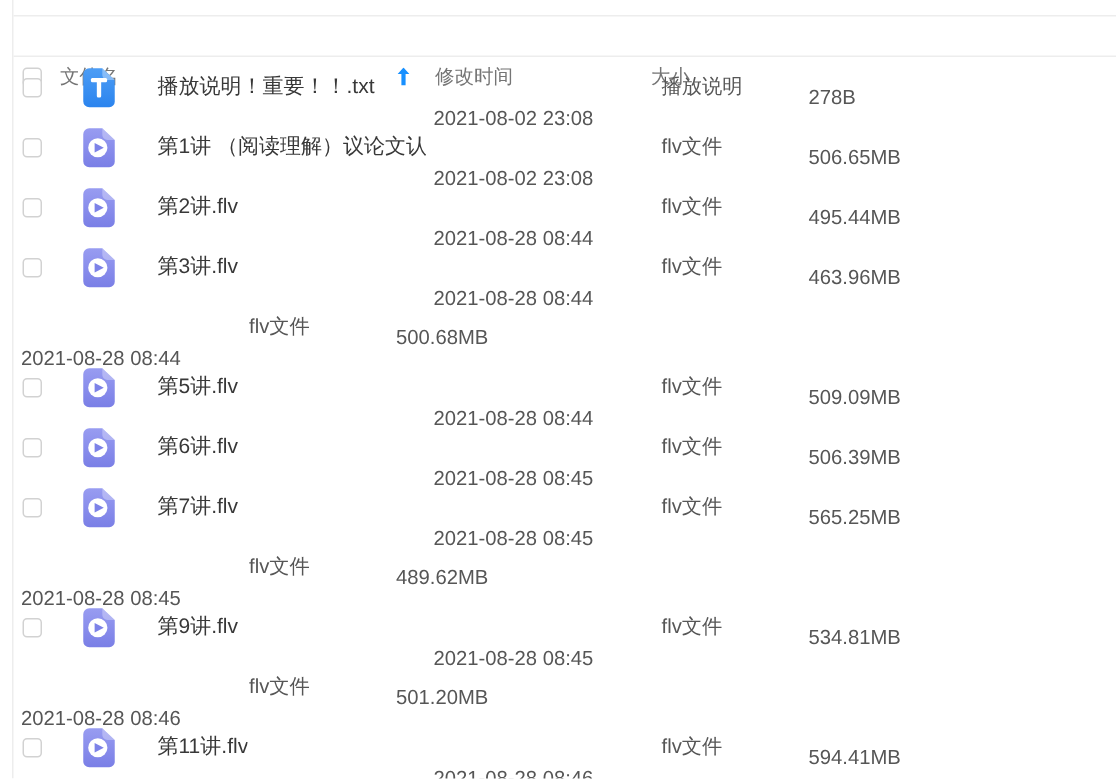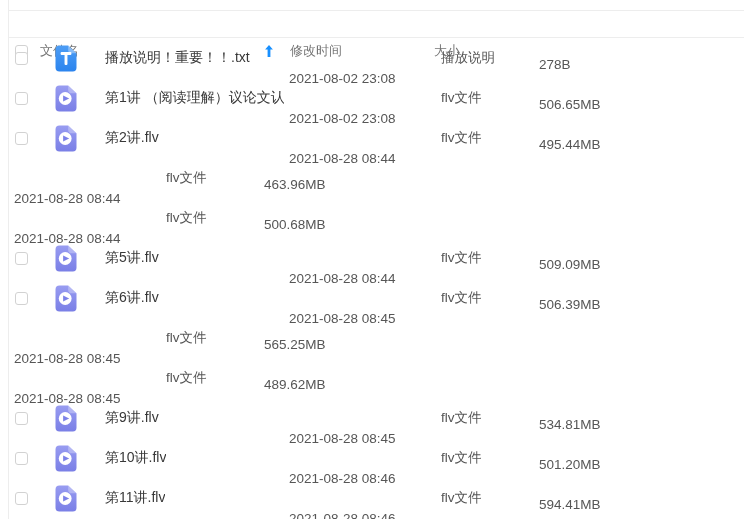--- a/index.html
+++ b/index.html
@@ -123,20 +123,37 @@
         <circle cx="10.2" cy="13.5" r="6.4" fill="#fff"></circle>
         <path d="M8.1 10.4 L14.2 13.5 L8.1 16.6 Z" fill="#7d82e8"></path>
       </svg>
       <span class="fname">第2讲.flv</span>
     </div>
     <div class="cell c-date">2021-08-28 08:44</div>
     <div class="cell c-type">flv文件</div>
     <div class="cell c-size">495.44MB</div>
   </div>
       <div class="row">
+    <div class="cell c-name">
+      <span class="checkbox"></span>
+
+      <svg class="icon icon-video" viewBox="0 0 22 27">
+        <defs>
+              <linearGradient id="gp" x1="0" y1="0" x2="0" y2="1">
+          <stop offset="0" stop-color="#989cf1"></stop>
+                <stop offset="1" stop-color="#7a7fe6"></stop>
+        </linearGradient>
+            </defs>
+        <path d="M4.5 0.5 H13.2 L21.5 8.3 V22.8 A3.7 3.7 0 0 1 17.8 26.5 H4.5 A4 4 0 0 1 0.5 22.5 V4.5 A4 4 0 0 1 4.5 0.5 Z" fill="url(#gp)"></path>
+        <path d="M13.2 0.5 L21.5 8.3 H16.6 A3.4 3.4 0 0 1 13.2 4.9 Z" fill="rgba(255,255,255,0.3)"></path>
+        <circle cx="10.2" cy="13.5" r="6.4" fill="#fff"></circle>
+        <path d="M8.1 10.4 L14.2 13.5 L8.1 16.6 Z" fill="#7d82e8"></path>
+      </svg>
+      <span class="fname">第3讲.flv</span>
+    </div>
     <div class="cell c-date">2021-08-28 08:44</div>
     <div class="cell c-type">flv文件</div>
     <div class="cell c-size">463.96MB</div>
   </div>
       <div class="row">
     <div class="cell c-date">2021-08-28 08:44</div>
     <div class="cell c-type">flv文件</div>
     <div class="cell c-size">500.68MB</div>
   </div>
       <div class="row">
@@ -177,20 +194,37 @@
         <circle cx="10.2" cy="13.5" r="6.4" fill="#fff"></circle>
         <path d="M8.1 10.4 L14.2 13.5 L8.1 16.6 Z" fill="#7d82e8"></path>
       </svg>
       <span class="fname">第6讲.flv</span>
     </div>
     <div class="cell c-date">2021-08-28 08:45</div>
     <div class="cell c-type">flv文件</div>
     <div class="cell c-size">506.39MB</div>
   </div>
       <div class="row">
+    <div class="cell c-name">
+      <span class="checkbox"></span>
+
+      <svg class="icon icon-video" viewBox="0 0 22 27">
+        <defs>
+              <linearGradient id="gp" x1="0" y1="0" x2="0" y2="1">
+          <stop offset="0" stop-color="#989cf1"></stop>
+                <stop offset="1" stop-color="#7a7fe6"></stop>
+        </linearGradient>
+            </defs>
+        <path d="M4.5 0.5 H13.2 L21.5 8.3 V22.8 A3.7 3.7 0 0 1 17.8 26.5 H4.5 A4 4 0 0 1 0.5 22.5 V4.5 A4 4 0 0 1 4.5 0.5 Z" fill="url(#gp)"></path>
+        <path d="M13.2 0.5 L21.5 8.3 H16.6 A3.4 3.4 0 0 1 13.2 4.9 Z" fill="rgba(255,255,255,0.3)"></path>
+        <circle cx="10.2" cy="13.5" r="6.4" fill="#fff"></circle>
+        <path d="M8.1 10.4 L14.2 13.5 L8.1 16.6 Z" fill="#7d82e8"></path>
+      </svg>
+      <span class="fname">第7讲.flv</span>
+    </div>
     <div class="cell c-date">2021-08-28 08:45</div>
     <div class="cell c-type">flv文件</div>
     <div class="cell c-size">565.25MB</div>
   </div>
       <div class="row">
     <div class="cell c-date">2021-08-28 08:45</div>
     <div class="cell c-type">flv文件</div>
     <div class="cell c-size">489.62MB</div>
   </div>
       <div class="row">
@@ -209,37 +243,20 @@
         <circle cx="10.2" cy="13.5" r="6.4" fill="#fff"></circle>
         <path d="M8.1 10.4 L14.2 13.5 L8.1 16.6 Z" fill="#7d82e8"></path>
       </svg>
       <span class="fname">第9讲.flv</span>
     </div>
     <div class="cell c-date">2021-08-28 08:45</div>
     <div class="cell c-type">flv文件</div>
     <div class="cell c-size">534.81MB</div>
   </div>
       <div class="row">
-    <div class="cell c-name">
-      <span class="checkbox"></span>
-
-      <svg class="icon icon-video" viewBox="0 0 22 27">
-        <defs>
-              <linearGradient id="gp" x1="0" y1="0" x2="0" y2="1">
-          <stop offset="0" stop-color="#989cf1"></stop>
-                <stop offset="1" stop-color="#7a7fe6"></stop>
-        </linearGradient>
-            </defs>
-        <path d="M4.5 0.5 H13.2 L21.5 8.3 V22.8 A3.7 3.7 0 0 1 17.8 26.5 H4.5 A4 4 0 0 1 0.5 22.5 V4.5 A4 4 0 0 1 4.5 0.5 Z" fill="url(#gp)"></path>
-        <path d="M13.2 0.5 L21.5 8.3 H16.6 A3.4 3.4 0 0 1 13.2 4.9 Z" fill="rgba(255,255,255,0.3)"></path>
-        <circle cx="10.2" cy="13.5" r="6.4" fill="#fff"></circle>
-        <path d="M8.1 10.4 L14.2 13.5 L8.1 16.6 Z" fill="#7d82e8"></path>
-      </svg>
-      <span class="fname">第10讲.flv</span>
-    </div>
     <div class="cell c-date">2021-08-28 08:46</div>
     <div class="cell c-type">flv文件</div>
     <div class="cell c-size">501.20MB</div>
   </div>
       <div class="row">
     <div class="cell c-name">
       <span class="checkbox"></span>
 
       <svg class="icon icon-video" viewBox="0 0 22 27">
         <defs>

